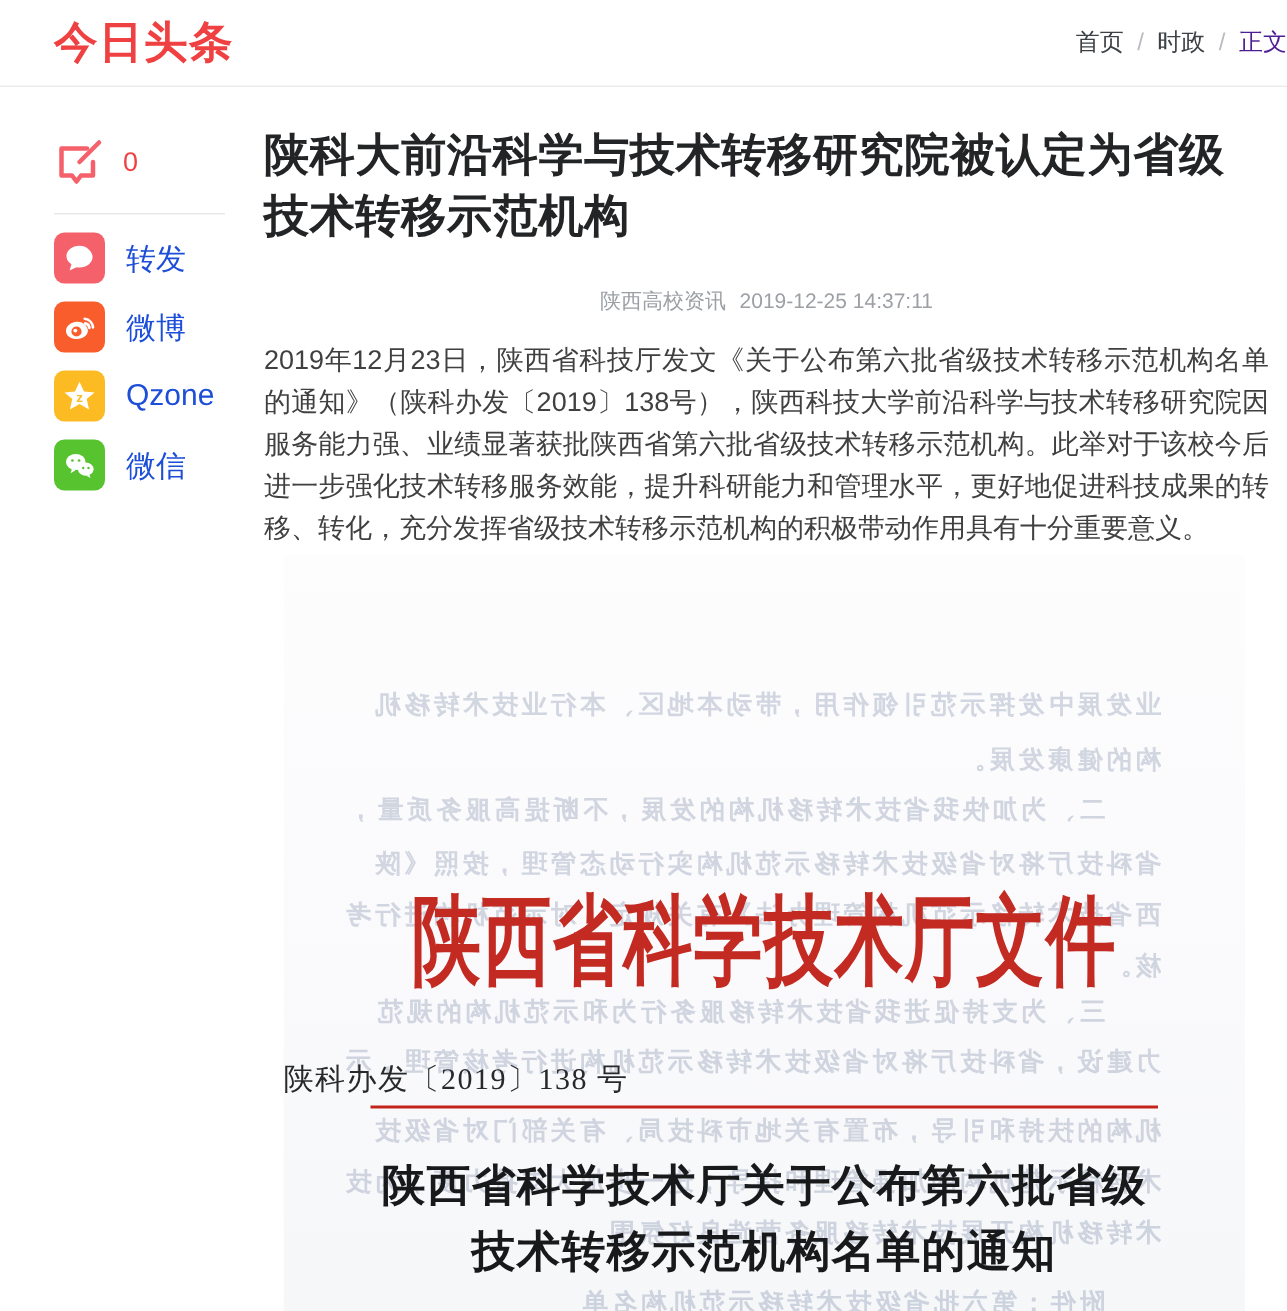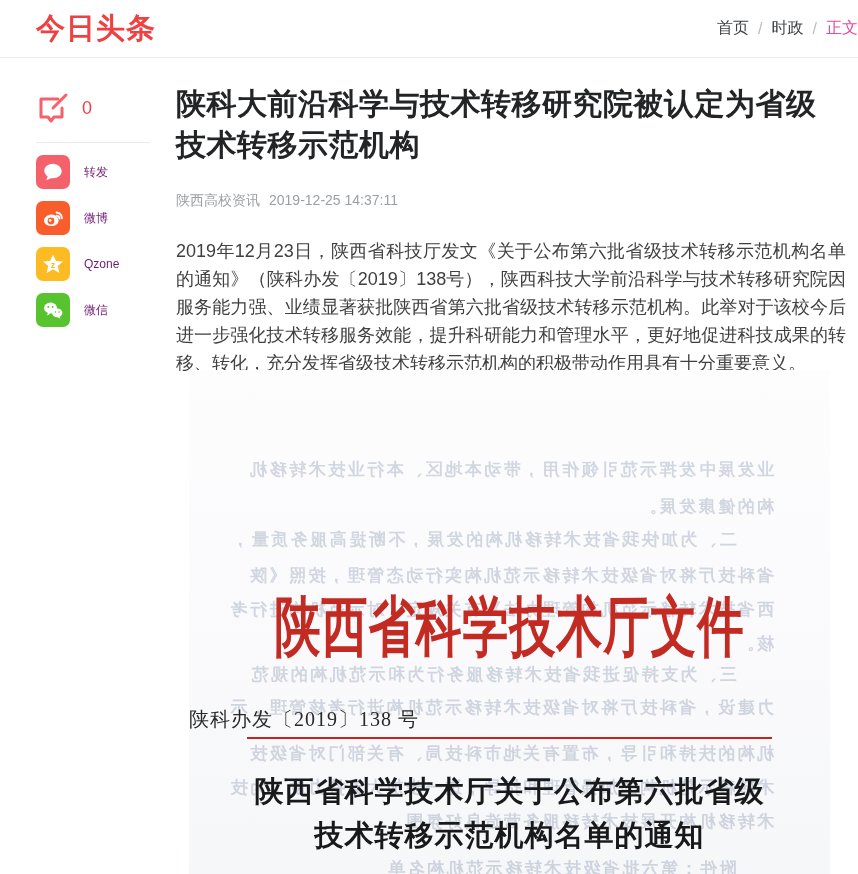--- a/index.html
+++ b/index.html
@@ -26,43 +26,43 @@
     cursor: pointer;
     white-space: nowrap;
   }
   .breadcrumb {
     margin-left: 24px;
     font-size: 16px; color: #3d4145;
     display: flex; align-items: center; gap: 9px;
   }
   .breadcrumb .crumb { cursor: pointer; }
   .breadcrumb .sep { color: #b9bdc2; }
-  .breadcrumb .current { color: #ec4899; }
+  .breadcrumb .current { color: #4c1d95; }
 
   
   .sidebar { position: absolute; left: 36px; top: 90px; width: 122px; }
   .comment-btn { display: flex; align-items: center; gap: 12px; cursor: pointer; height: 36px; }
   .comment-count { color: #f04142; font-size: 18px; }
   .sidebar-divider { border: 0; border-top: 1px solid #e9e9e9; margin: 16px 0 12px 0; width: 114px; }
   .share-item { display: flex; align-items: center; gap: 14px; height: 34px; margin-bottom: 12px; cursor: pointer; }
   .share-icon {
     width: 34px; height: 34px; border-radius: 7px;
     display: flex; align-items: center; justify-content: center;
     flex: 0 0 34px;
   }
-  .share-label { font-size: 12px; color: #701a75; }
+  .share-label { font-size: 20px; color: #1d4ed8; }
 
   
   .article { position: absolute; left: 176px; top: 83px; width: 670px; }
   .article h1 {
     margin: 0 0 27px 0;
     font-size: 30px; line-height: 41px; font-weight: bold;
     color: #222426; letter-spacing: 0.5px;
   }
-  .byline { font-size: 14px; color: #9ca0a4; margin-bottom: 27px; }
+  .byline { font-size: 14px; color: #9ca0a4; margin-bottom: 16px; text-align: center; }
   .byline .date { margin-left: 9px; }
   .para {
     margin: 0;
     font-size: 18px; line-height: 28px; color: #404040;
     text-align: justify;
   }
 
   
   .figure {
     position: absolute; left: 189px; top: 370px;

